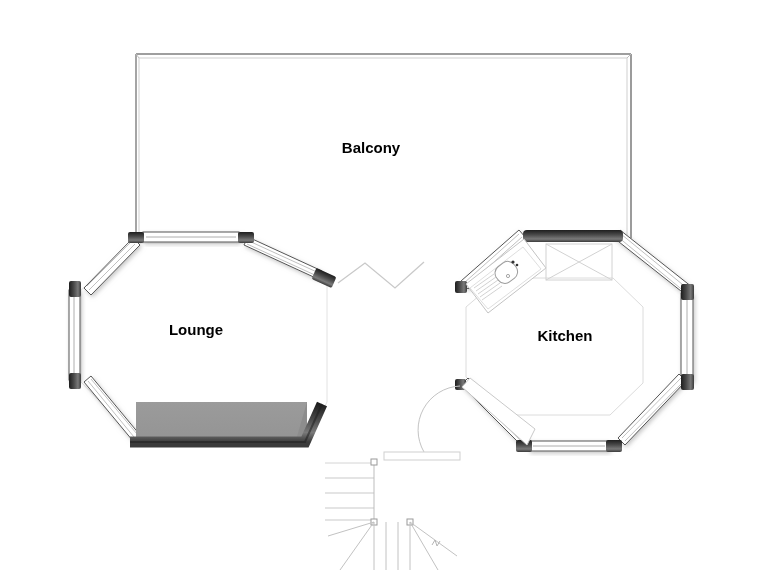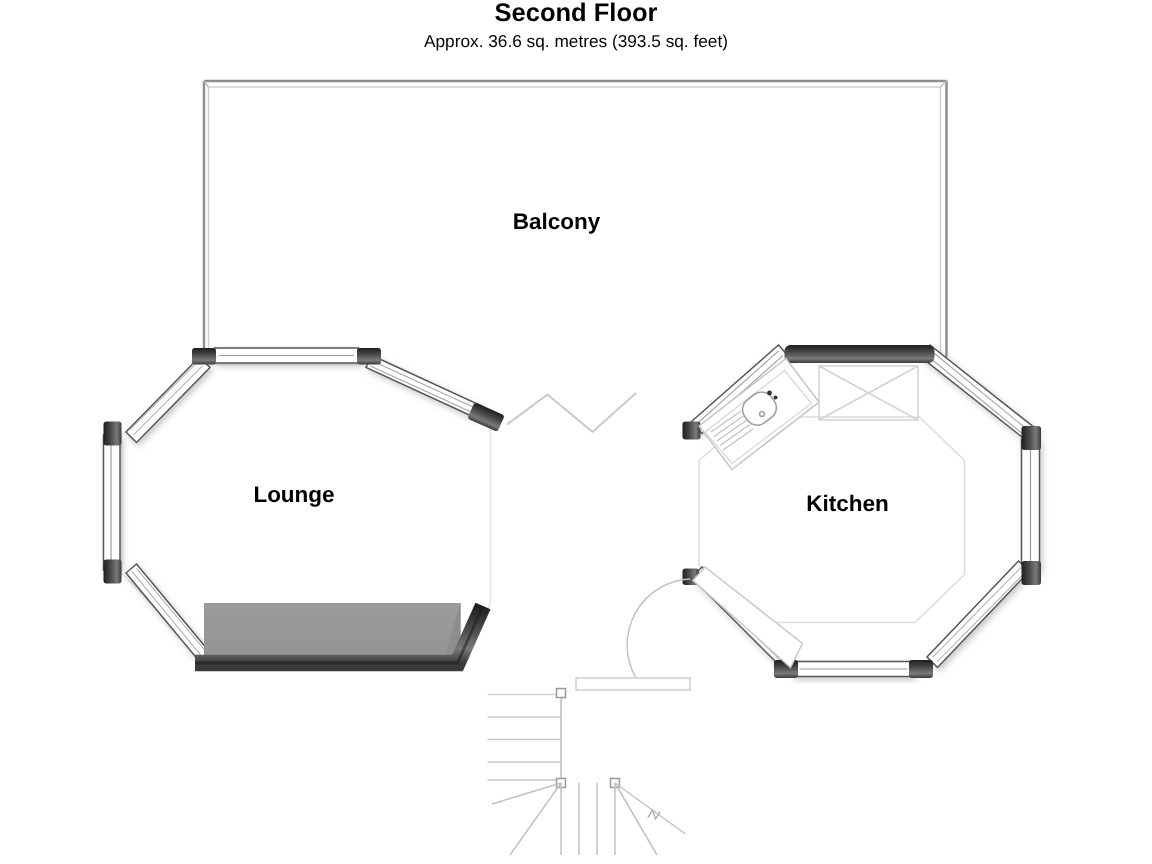--- a/index.html
+++ b/index.html
@@ -58,24 +58,20 @@
     fill: #000000;
     text-anchor: middle;
     dominant-baseline: middle;
   }
 </style>
 </head>
 <body>
 
 <div id="plan-root">
 
-  <div class="title-block">
-    <div class="plan-title">Second Floor</div>
-    <div class="plan-subtitle">Approx. 36.6 sq. metres (393.5 sq. feet)</div>
-  </div>
 
   <svg class="plan-svg" viewBox="0 0 768 576" xmlns="http://www.w3.org/2000/svg">
     <defs>
       <linearGradient id="wallH" x1="0" y1="0" x2="0" y2="1">
         <stop offset="0%" stop-color="#1e1e1e"></stop>
         <stop offset="40%" stop-color="#4a4a4a"></stop>
         <stop offset="75%" stop-color="#7a7a7a"></stop>
         <stop offset="100%" stop-color="#3a3a3a"></stop>
       </linearGradient>
       <linearGradient id="wallV" x1="0" y1="0" x2="1" y2="0">

